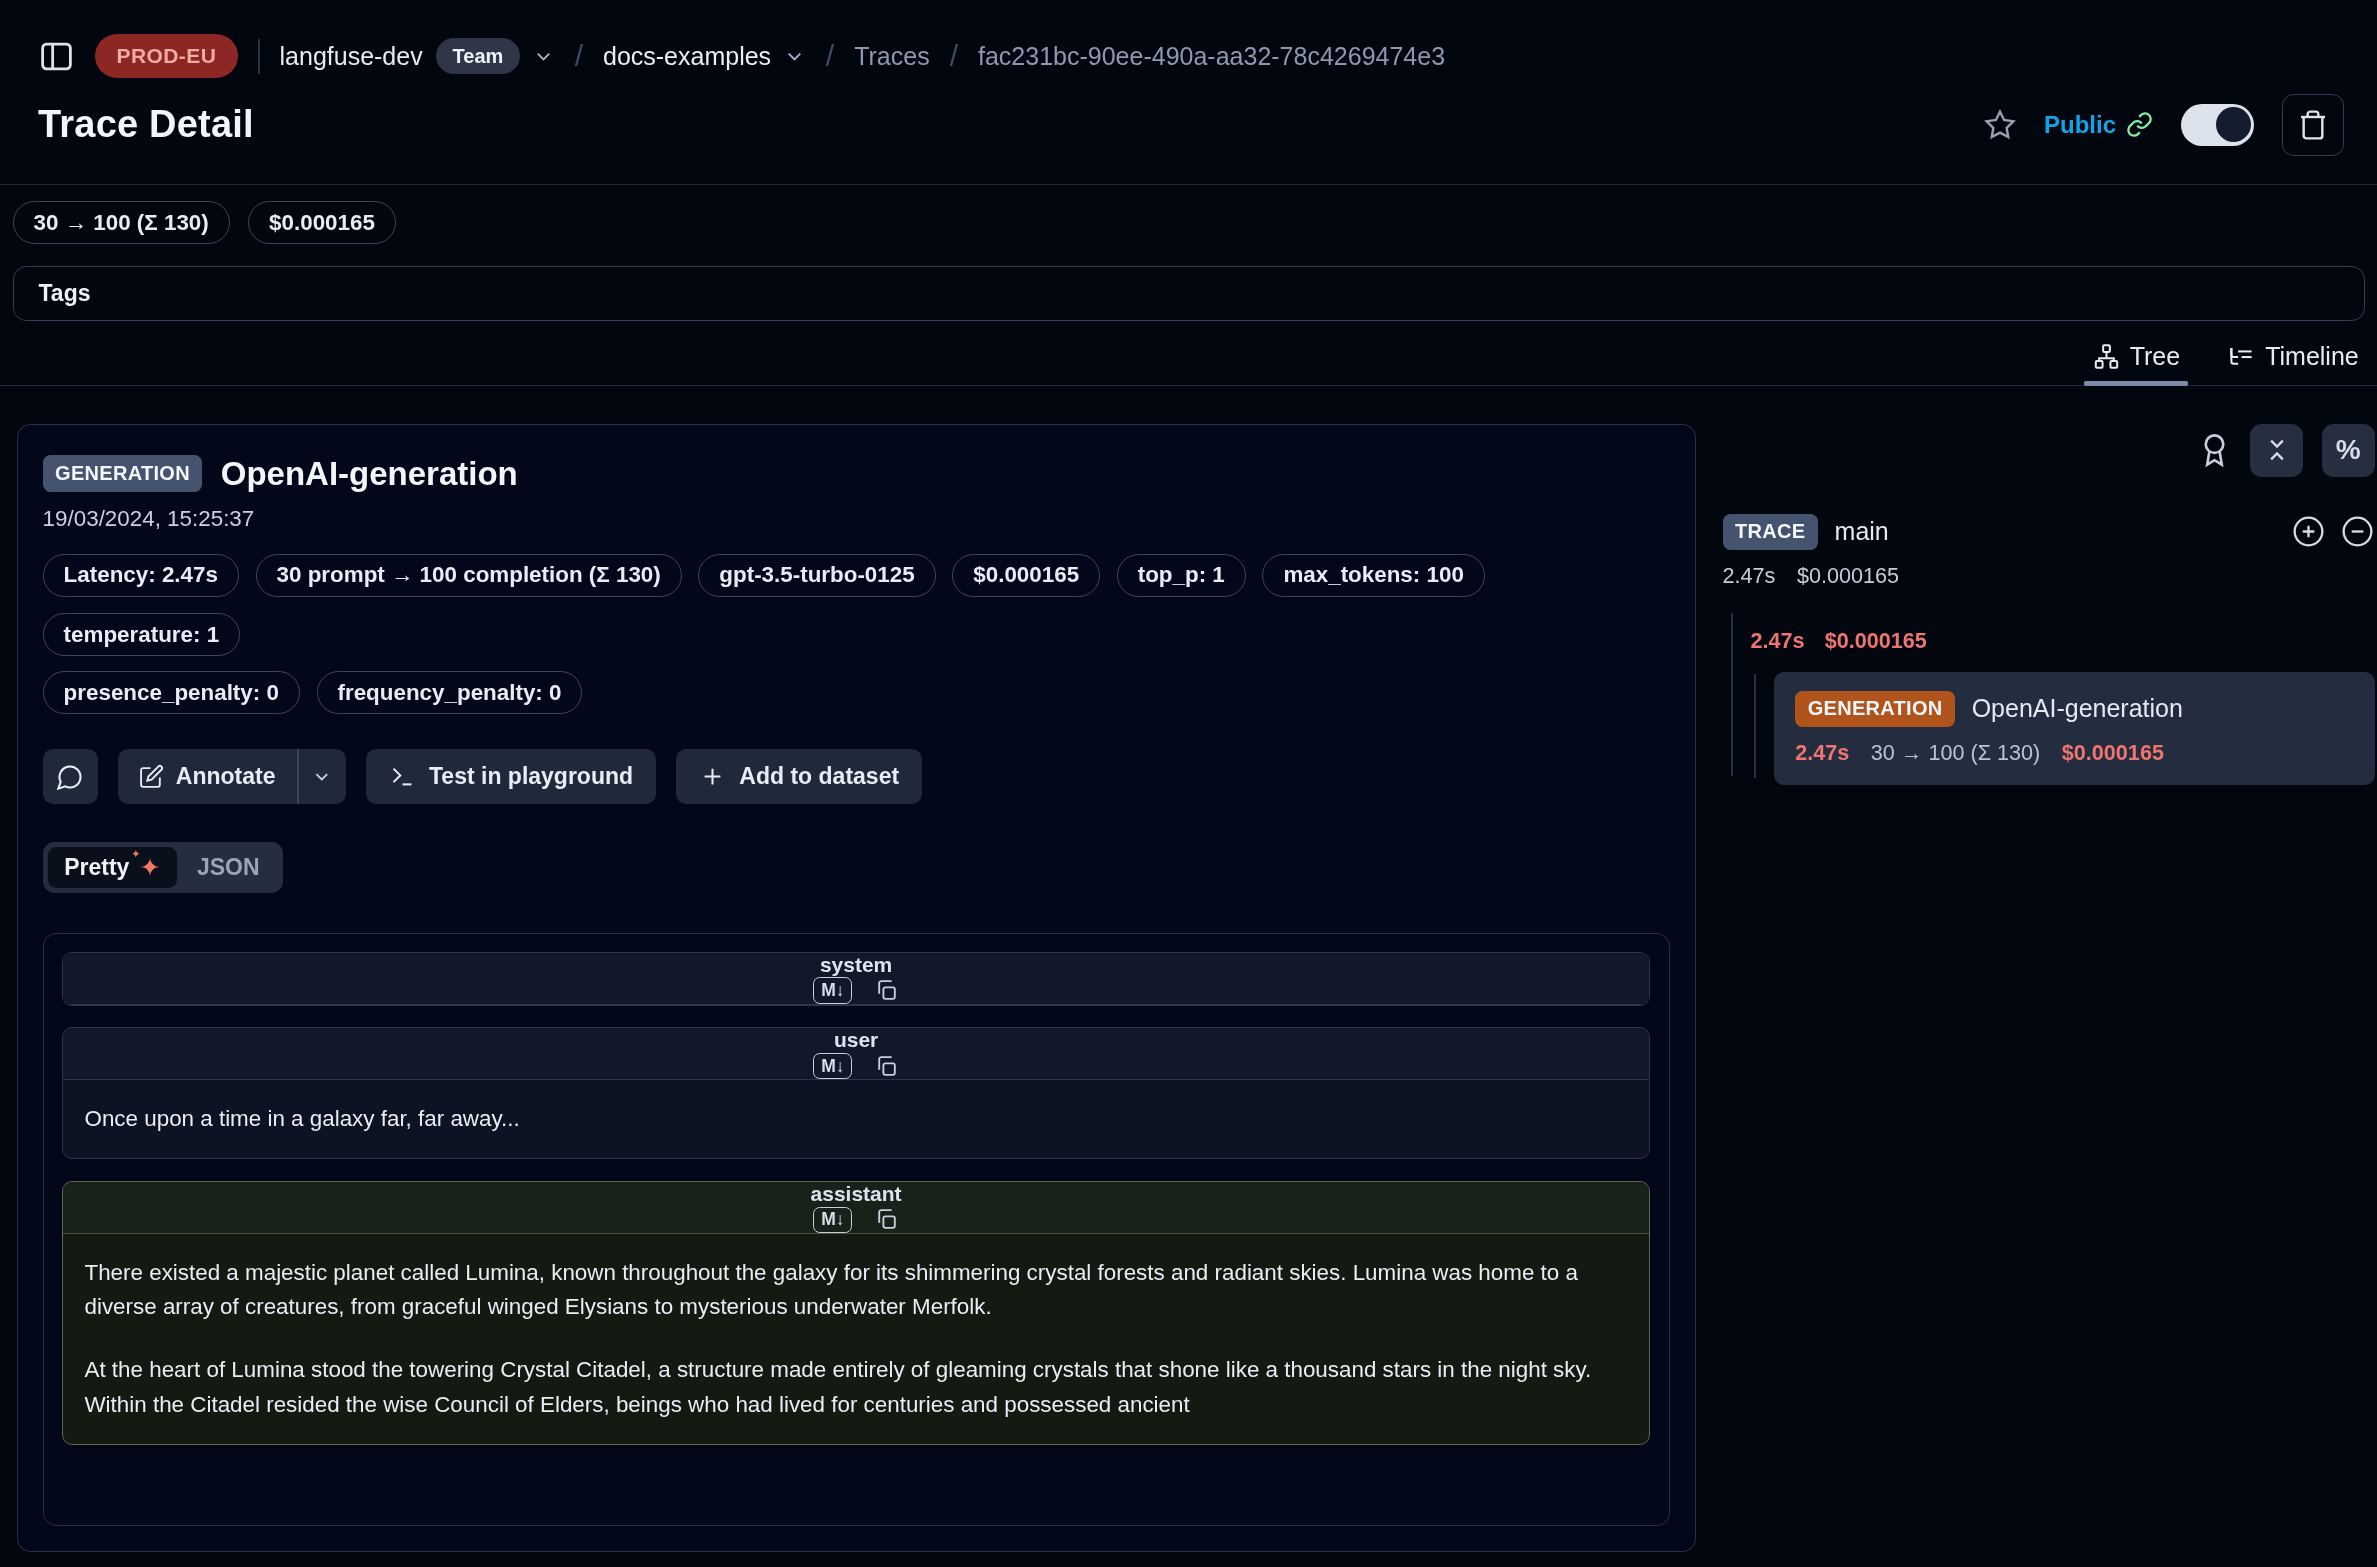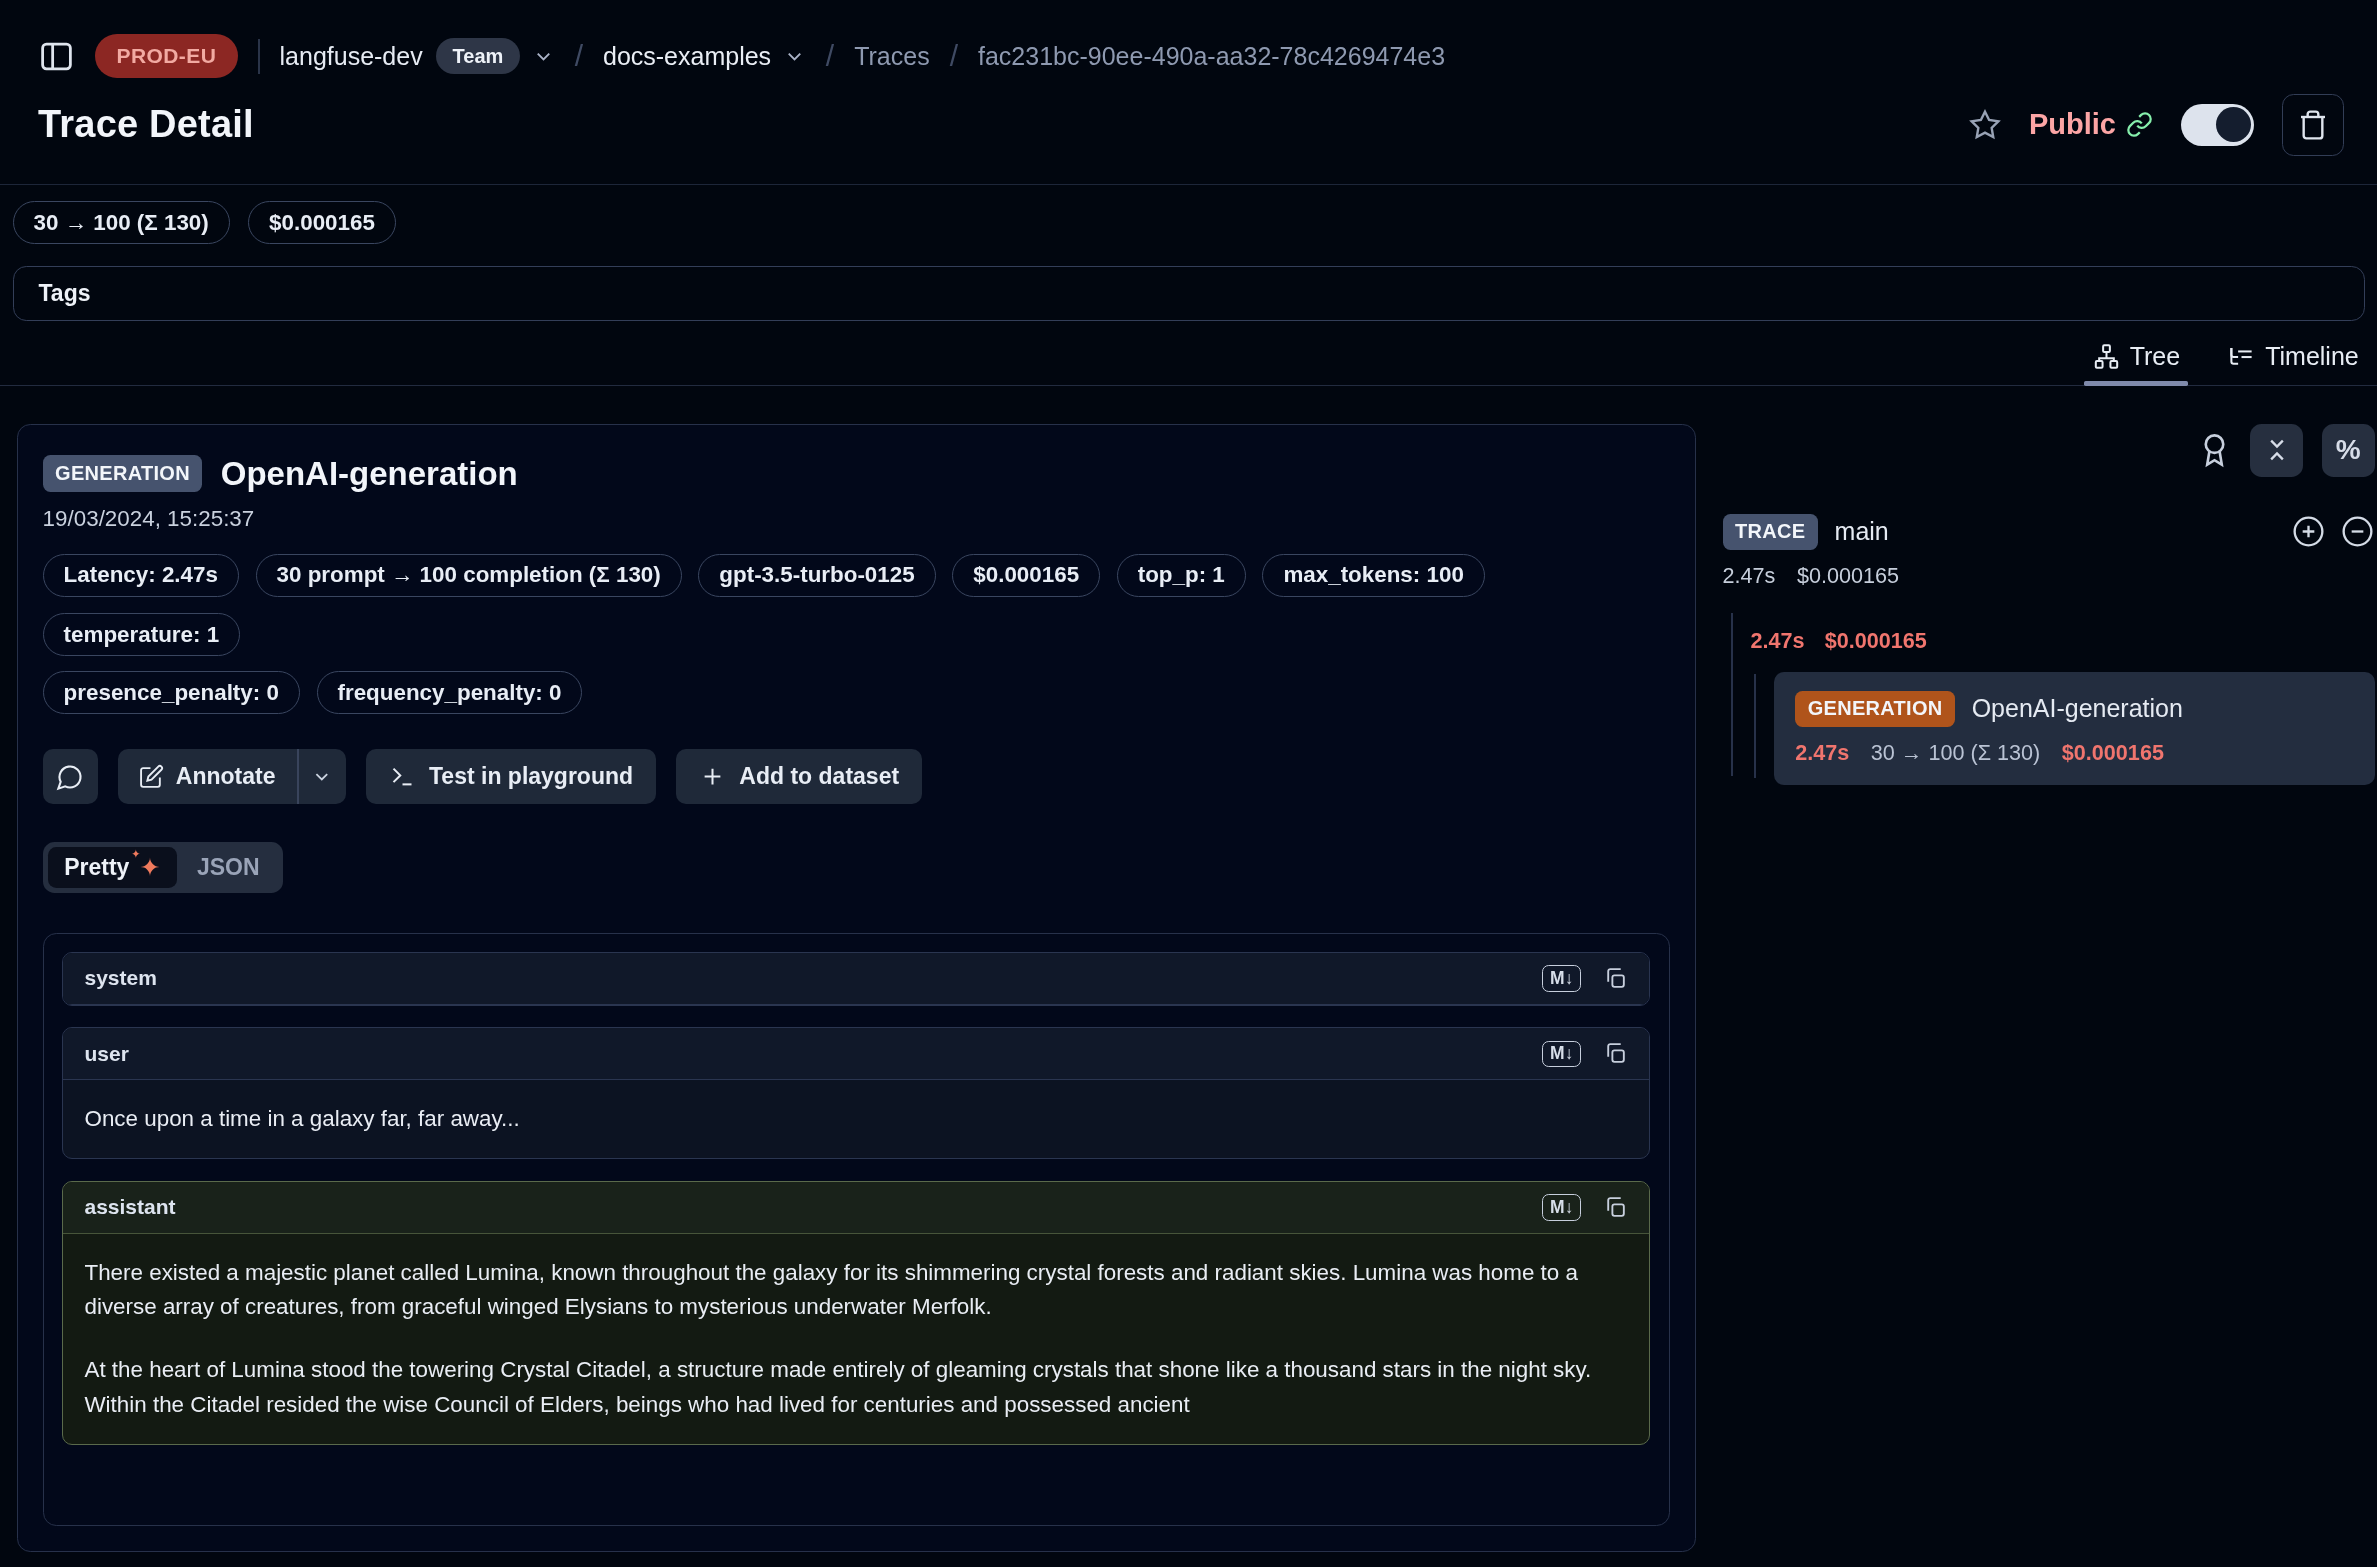--- a/index.html
+++ b/index.html
@@ -26,21 +26,21 @@
   .crumb-sep { color:#3f4a63; font-size:30px; font-weight:300; }
   .crumb-sep::before { content:"/"; }
   .crumb-link { font-size:25px; color:#eaeef5; font-weight:500; }
   .crumb-muted { font-size:25px; color:#8e99b0; font-weight:400; }
   .chev { margin-left:-8.3px; }
 
   .title-row { display:flex; align-items:center; justify-content:space-between; margin-top:11.6px; padding-bottom:28px;gap:24px; }
   .page-title { font-size:38px; font-weight:700; color:#f2f5fa; letter-spacing:0.2px; }
   .title-actions { display:flex; align-items:center; gap:28px; }
   .public-wrap { display:flex; align-items:center; gap:10px; }
-  .public-label { color:#fca5a5; font-size:29px; font-weight:700; }
+  .public-label { color:#0ea5e9; font-size:24px; font-weight:700; }
   .toggle { width:73px; height:42px; border-radius:21.6px; background:#dde3ed; position:relative; cursor:pointer; }
   .toggle .knob { position:absolute; top:3.3px; right:3.3px; width:35px; height:35px; border-radius:50%; background:#141d2e; }
   .trash-btn { width:62px; height:62px; border:1.7px solid #323d56; border-radius:11.6px; background:none; cursor:pointer; display:flex; align-items:center; justify-content:center; }
 
   
   .summary { padding:16.6px 12.5px 0; }
   .pill-row { display:flex; gap:18.3px; }
   .pill {
     border:1.7px solid #3a4660; border-radius:22.4px; padding:7.5px 20px;
     font-size:22.4px; font-weight:600; color:#e8edf5; white-space:nowrap;
@@ -89,21 +89,21 @@
 
   .format-toggle { margin-top:38px; display:inline-flex; align-self:flex-start; background:#252e3f; border-radius:11.6px; padding:5px; gap:1.7px; }
   .fmt-pretty { background:#0a0f1c; border-radius:8.3px; padding:6.7px 16.6px; display:flex; align-items:center; gap:10px; cursor:pointer; }
   .fmt-pretty-label { font-size:23px; font-weight:600; color:#eef2f8; }
   .sparkle { color:#ef7a5d; font-size:25px; line-height:1; position:relative; }
   .sparkle::after { content:"✦"; position:absolute; font-size:11.6px; top:-6.7px; left:-8.3px; color:#ef7a5d; }
   .fmt-json { padding:6.7px 18.3px; font-size:23px; font-weight:600; color:#9aa4b8; display:flex; align-items:center; cursor:pointer; }
 
   .messages { margin-top:40px; border:1.7px solid #27314a; border-radius:13.3px; padding:18.3px; display:flex; flex-direction:column; gap:21.6px; flex:1; min-height:0; overflow:hidden; }
   .msg-card { border:1.7px solid #2a3550; border-radius:10px; background:#0c1322; overflow:hidden; flex:none; }
-  .msg-header { height:52px; display:flex; align-items:center; justify-content:space-between; padding:0 21.6px; border-bottom:1.7px solid #2a3550; background:#101829; }
+  .msg-header { height:52px; display:flex; align-items:center; justify-content:space-between; padding:0 21.6px; border-bottom:1.7px solid #2a3550; background:#101829;flex-direction:column; }
   .msg-role { font-size:21px; font-weight:600; color:#dde4ef; }
   .msg-tools { display:flex; align-items:center; gap:21.6px; }
   .md-chip { border:1.7px solid #c7cfdd; border-radius:6.7px; font-size:17.5px; font-weight:700; color:#d7dee9; padding:1.7px 6.7px; cursor:pointer; background:none; font-family:inherit; }
   .copy-btn { background:none; border:none; cursor:pointer; }
   .msg-body { padding:21.6px; font-size:22.4px; color:#e9edf4; line-height:1.55; }
   .msg-card.assistant { border-color:#5a6a4b; background:#131a12; }
   .msg-card.assistant .msg-header { background:#19221a; border-bottom-color:#47553a; }
   .msg-body p + p { margin-top:28px; }
 
   

